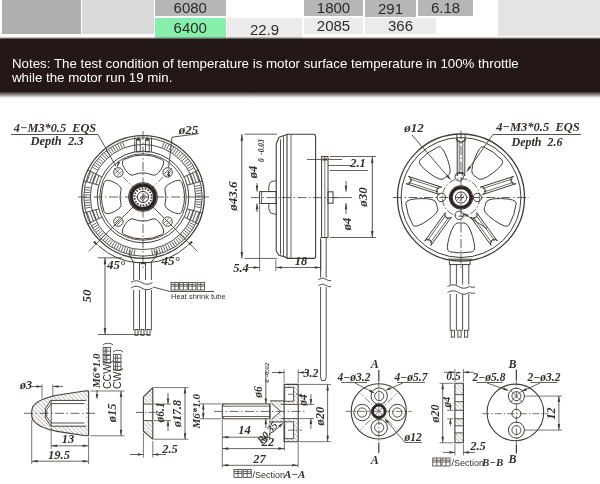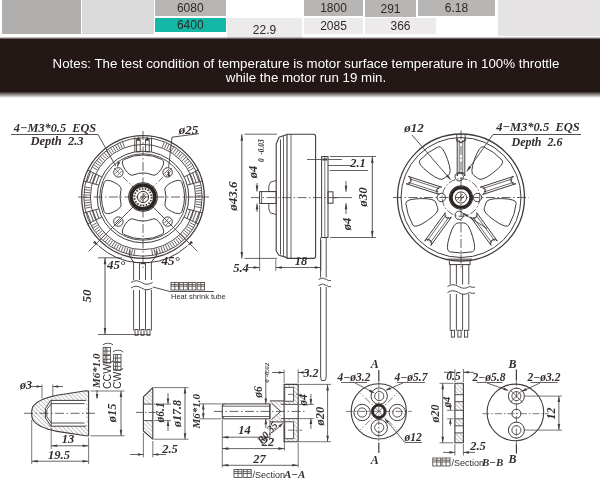--- a/index.html
+++ b/index.html
@@ -1,34 +1,34 @@
 <!DOCTYPE html>
 <html><head><meta charset="utf-8">
 <style>
 html,body{margin:0;padding:0;background:#fff;width:600px;height:484px;overflow:hidden;}
 #page{position:relative;width:600px;height:484px;font-family:"Liberation Sans",sans-serif;}
-.cell{position:absolute;display:flex;align-items:center;justify-content:center;font-size:12px;color:#2e2a29;}
+.cell{position:absolute;display:flex;align-items:center;justify-content:center;font-size:15px;color:#2e2a29;}
 #banner{position:absolute;left:0;top:39px;width:600px;height:53px;background:#231815;color:#fff;
-display:flex;flex-direction:column;align-items:center;font-size:13.3px;line-height:13.9px;text-align:center;padding-top:18px;padding-left:12px;box-sizing:border-box;}
+display:flex;flex-direction:column;align-items:flex-start;font-size:13.3px;line-height:13.9px;text-align:center;padding-top:18px;padding-left:12px;box-sizing:border-box;}
 #bshadow{position:absolute;left:0;top:92px;width:600px;height:6px;background:linear-gradient(#231815e6,#23181500);}
 #tshadow{position:absolute;left:0;top:36.5px;width:600px;height:2.5px;background:linear-gradient(#2318150d,#231815d9);}
 svg{position:absolute;left:0;top:0;}
 </style></head>
 <body>
 <div id="page">
 <div class="cell" style="left:2px;top:0;width:79px;height:34px;background:#b1aeae;"></div>
 <div class="cell" style="left:82px;top:0;width:71.5px;height:34px;background:#dbdada;"></div>
 <div class="cell" style="left:155px;top:0;width:70.5px;height:15.5px;background:#b8b5b5;">6080</div>
-<div class="cell" style="left:155px;top:17.5px;width:70.5px;height:14px;background:#14b8a6;">6400</div>
+<div class="cell" style="left:155px;top:17.5px;width:70.5px;height:20px;background:#86efac;">6400</div>
 <div class="cell" style="left:227px;top:17.5px;width:75px;height:24px;background:#eceaea;">22.9</div>
 <div class="cell" style="left:304px;top:0;width:59px;height:15.5px;background:#b8b5b5;">1800</div>
 <div class="cell" style="left:304px;top:17.5px;width:59px;height:16.5px;background:#eceaea;">2085</div>
 <div class="cell" style="left:365px;top:0;width:51px;height:17px;background:#b8b5b5;">291</div>
 <div class="cell" style="left:365px;top:17.5px;width:71px;height:16.5px;background:#eceaea;">366</div>
-<div class="cell" style="left:418px;top:0;width:77px;height:15.5px;background:#b8b5b5;">6.18</div>
+<div class="cell" style="left:418px;top:0;width:55px;height:15.5px;background:#b8b5b5;">6.18</div>
 <div class="cell" style="left:497.5px;top:0;width:102.5px;height:36px;background:#e5e3e3;"></div>
 <div id="tshadow"></div>
 <div id="banner">
       <div>Notes: The test condition of temperature is motor surface temperature in 100% throttle</div>
       <div>while the motor run 19 min.</div>
     </div>
 <div id="bshadow"></div>
 <svg width="600" height="484" viewBox="0 0 600 484">
 <circle cx="143.0" cy="197.0" r="61.30" stroke="#423c3a" stroke-width="1.3" fill="none"></circle>
 <circle cx="143.0" cy="197.0" r="59.20" stroke="#423c3a" stroke-width="0.9" fill="none"></circle>

